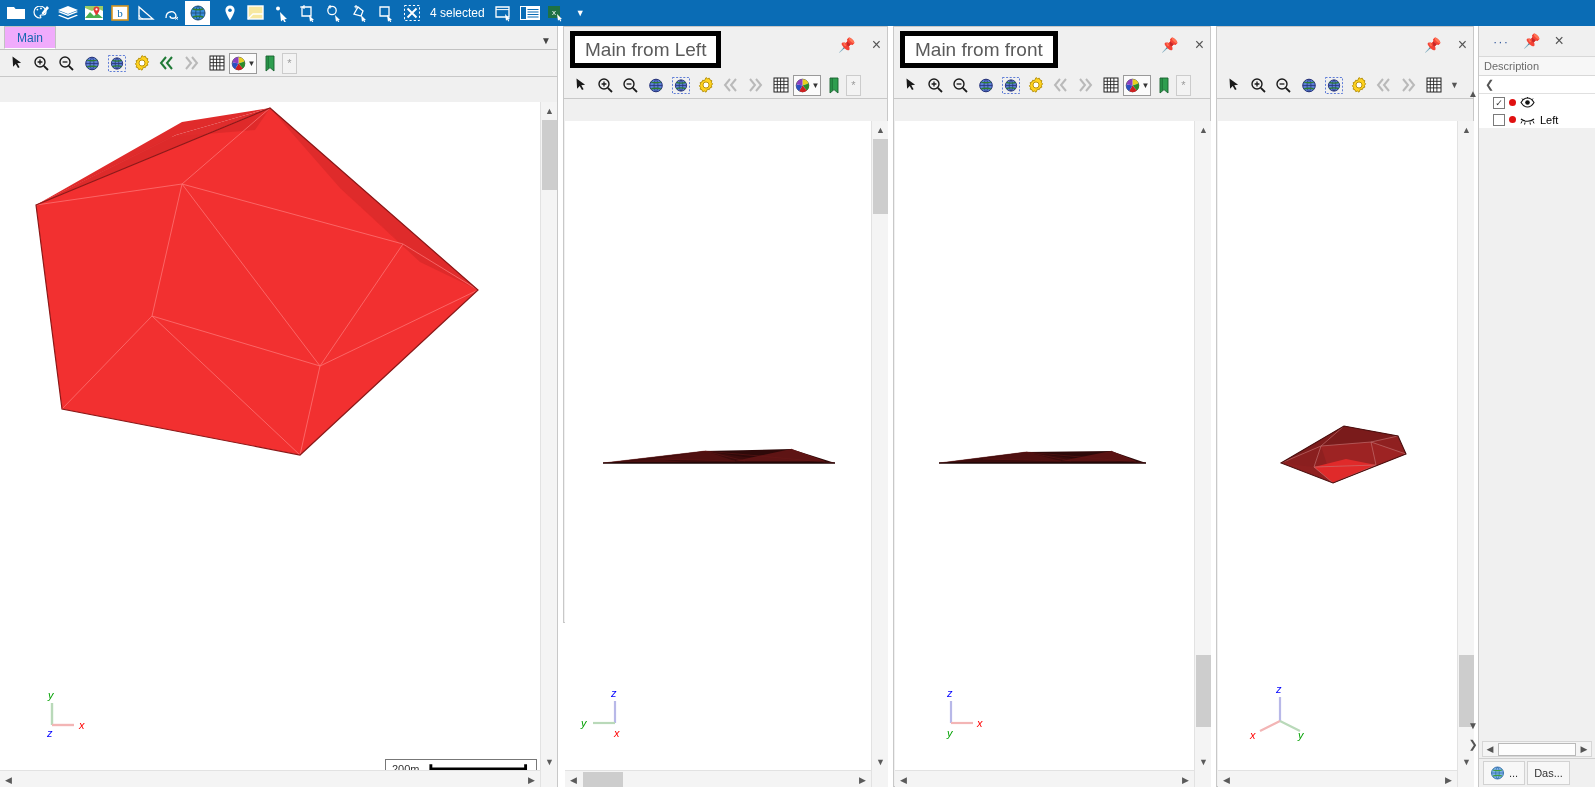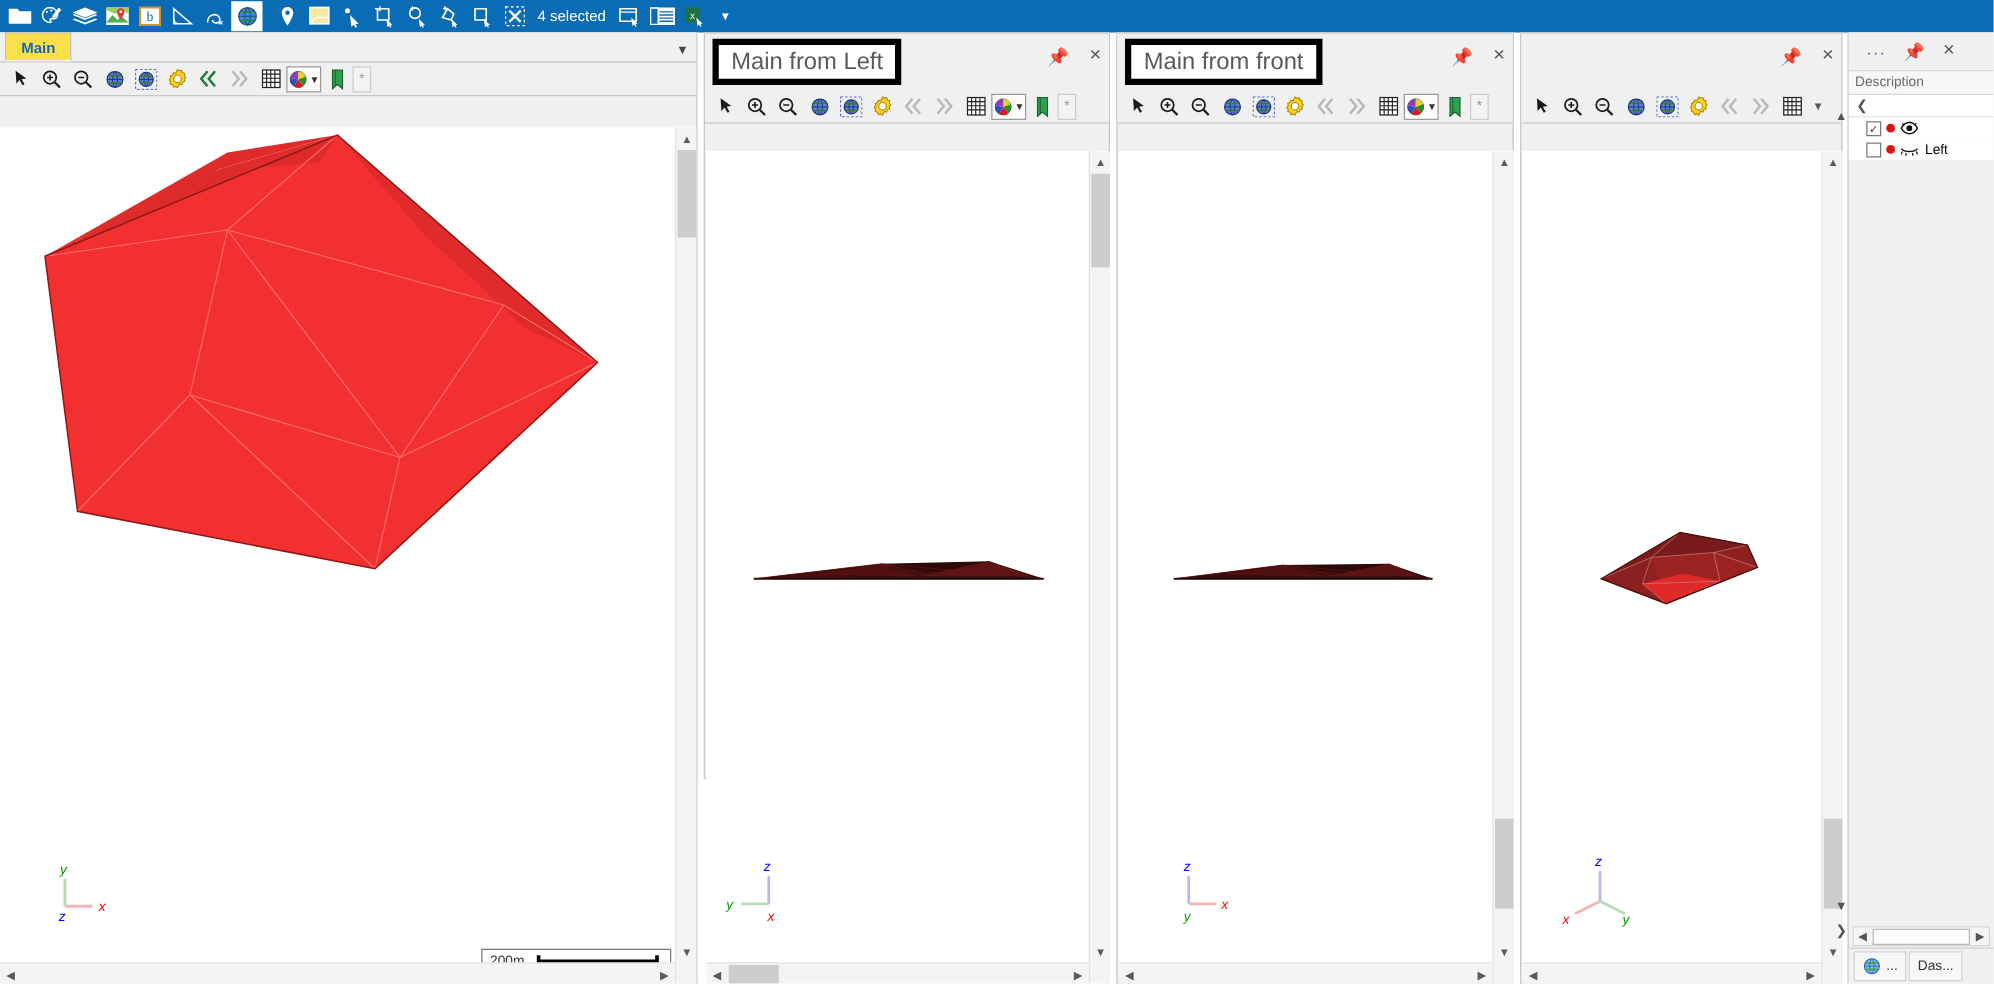--- a/index.html
+++ b/index.html
@@ -49,27 +49,26 @@
   }
   .tabstrip {
     height: 24px; background: #f0f0f0;
     border-bottom: 1px solid #c2c2c2;
     display: flex; align-items: flex-end;
     position: relative;
   }
   .tabstrip .tab {
     height: 23px; min-width: 44px;
     padding: 0 12px;
-    background: #fde047;
+    background: #f0abfc;
     border: 1px solid #c2c2c2;
     border-bottom: 1px solid #ffffff;
     display: flex; align-items: center; justify-content: center;
     color: #1667b1; font-size: 12px;
     margin-left: 4px;
-    font-weight: bold;
   }
   .tabstrip .tab-collapse {
     position: absolute; right: 6px; bottom: 3px;
     color: #444; font-size: 10px; line-height: 1;
   }
 
   
   .vtoolbar {
     display: flex; align-items: center;
     height: 27px;

